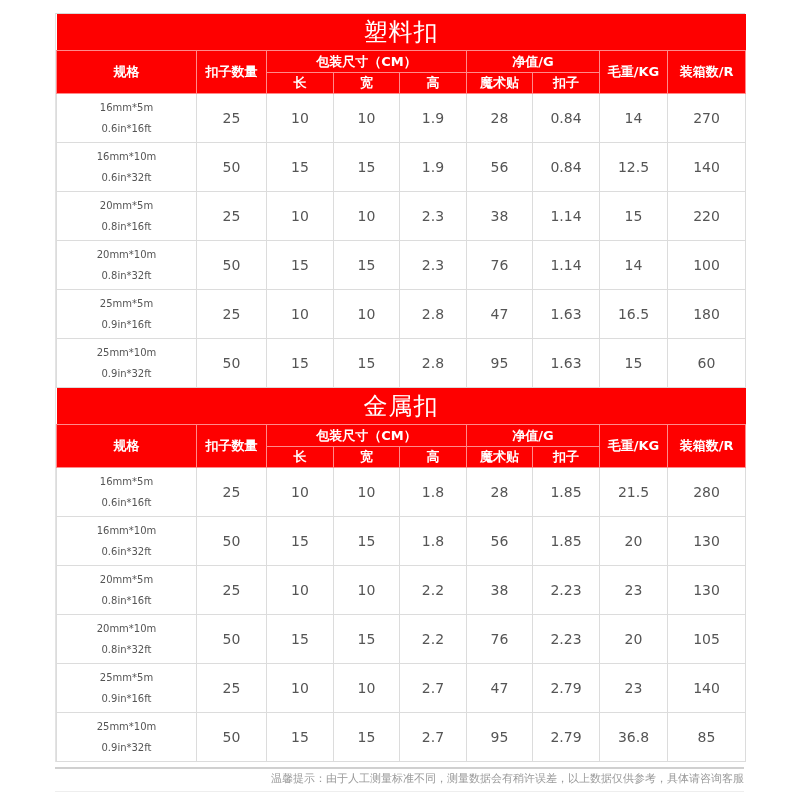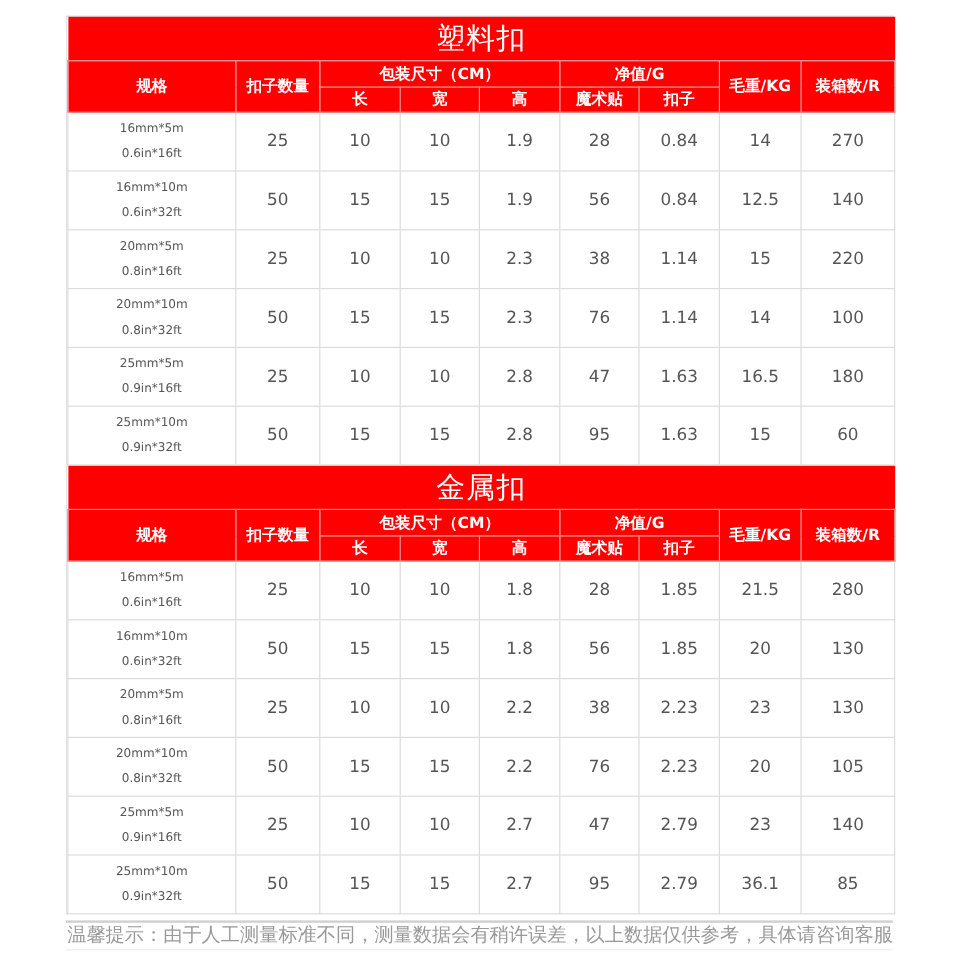--- a/index.html
+++ b/index.html
@@ -14,21 +14,21 @@
               text-align:center; height:36px; padding:0; letter-spacing:1px; border:none; }
   .hd td { background:#fe0000; color:#fff; font-weight:bold; font-size:13px;
            text-align:center; padding:0; border:1px solid #ff8a8a; }
   .hd1 td { height:21px; }
   .hd2 td { height:20px; }
   .row td { color:#555; font-size:14px; text-align:center; height:48px; padding:0;
             border:1px solid #dcdcdc; background:#fff; }
   .row td.spec { line-height:21px; font-size:10px; }
   .footer { position:absolute; left:55px; top:767px; width:689px; height:22px;
             border-top:2px solid #d0d0d0; border-bottom:1px solid #eee;
-            text-align:right; font-size:16px; color:#999; line-height:20px; }
+            text-align:right; font-size:11px; color:#999; line-height:20px; }
 </style>
 </head>
 <body>
 
 <div class="wrap">
   <table>
     <colgroup>
         <col class="c0">
         <col class="c1">
         <col class="c2">
@@ -234,20 +234,20 @@
           <td class="spec">
             <div>25mm*10m</div>
             <div>0.9in*32ft</div>
           </td>
           <td>50</td>
           <td>15</td>
           <td>15</td>
           <td>2.7</td>
           <td>95</td>
           <td>2.79</td>
-          <td>36.1</td>
+          <td>36.8</td>
           <td>85</td>
         </tr>
       </tbody>
   </table>
 </div>
 
 <div class="footer">温馨提示：由于人工测量标准不同，测量数据会有稍许误差，以上数据仅供参考，具体请咨询客服</div>
 
 </body></html>

